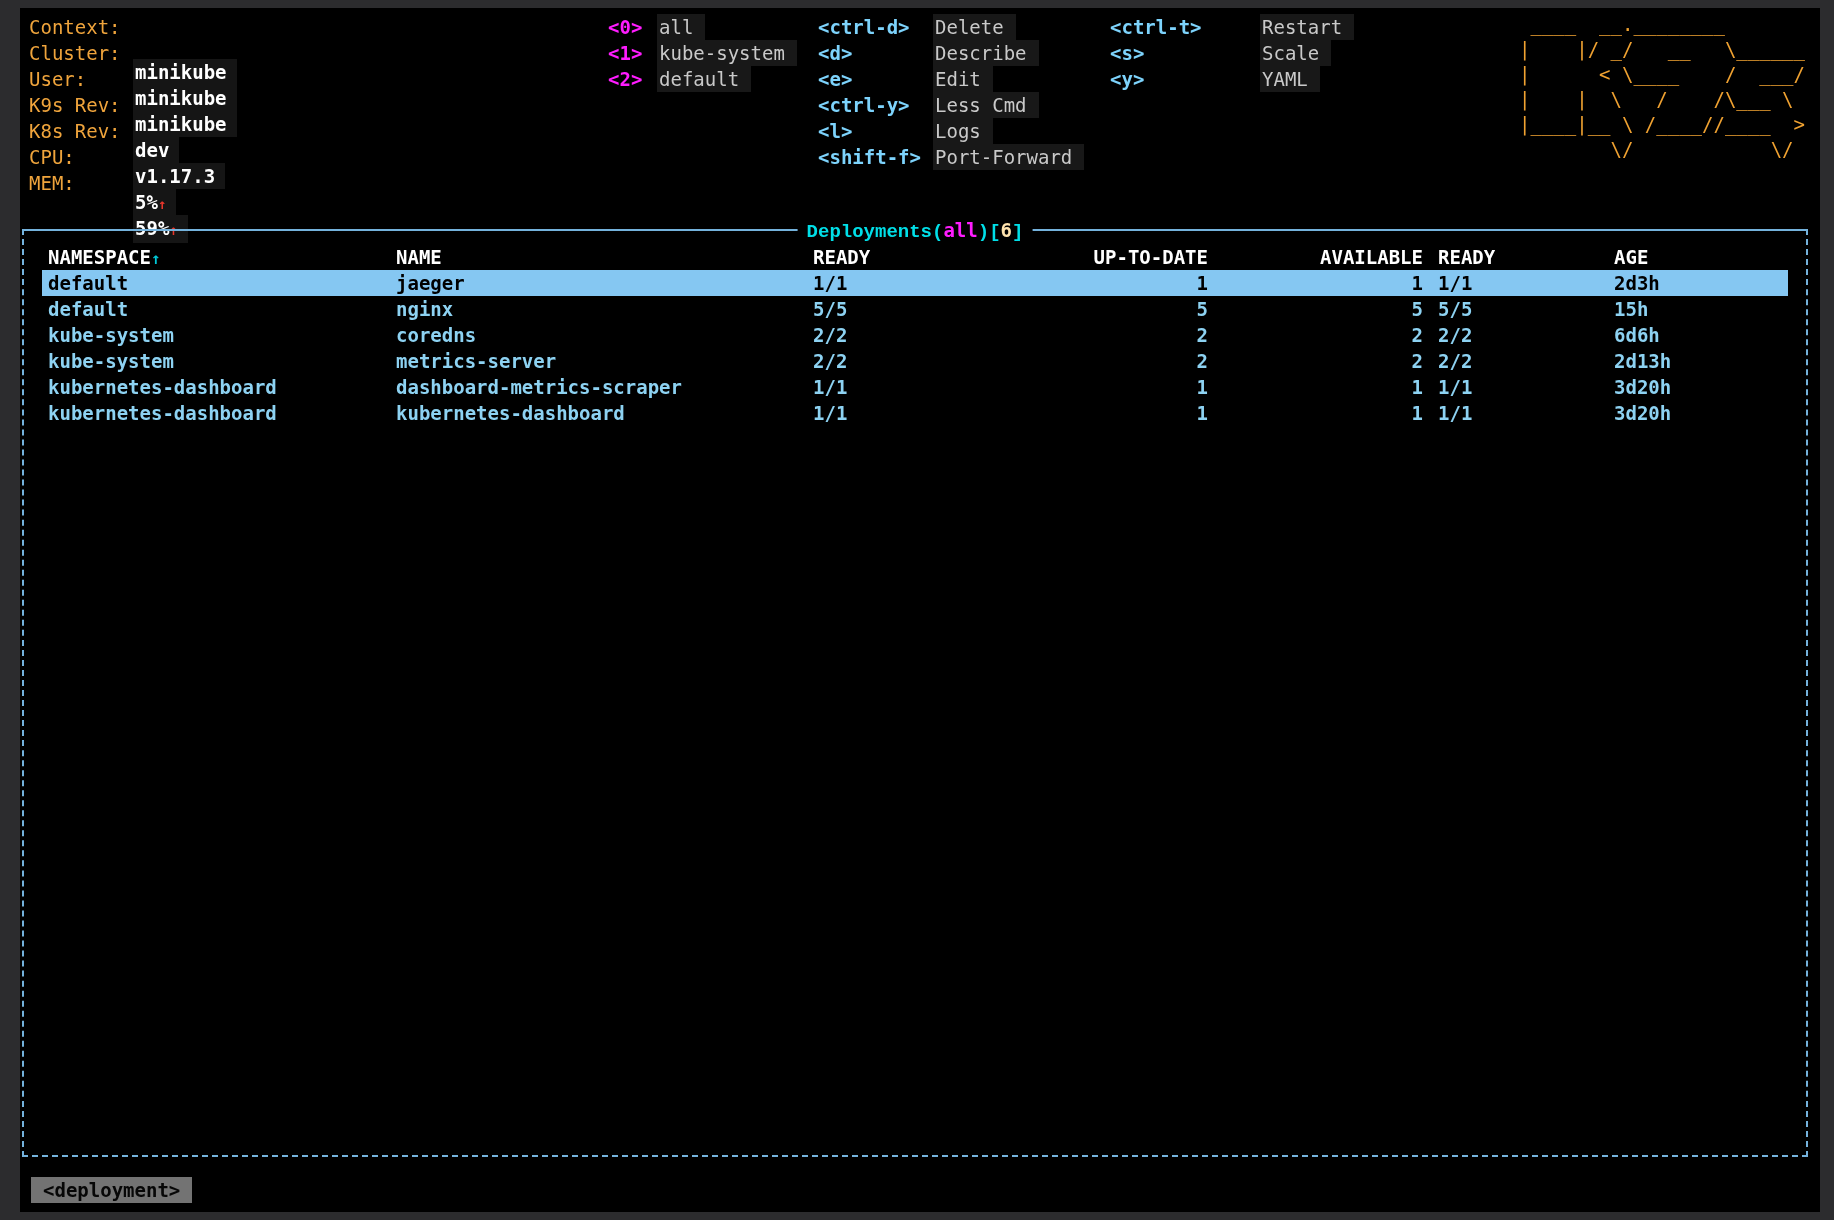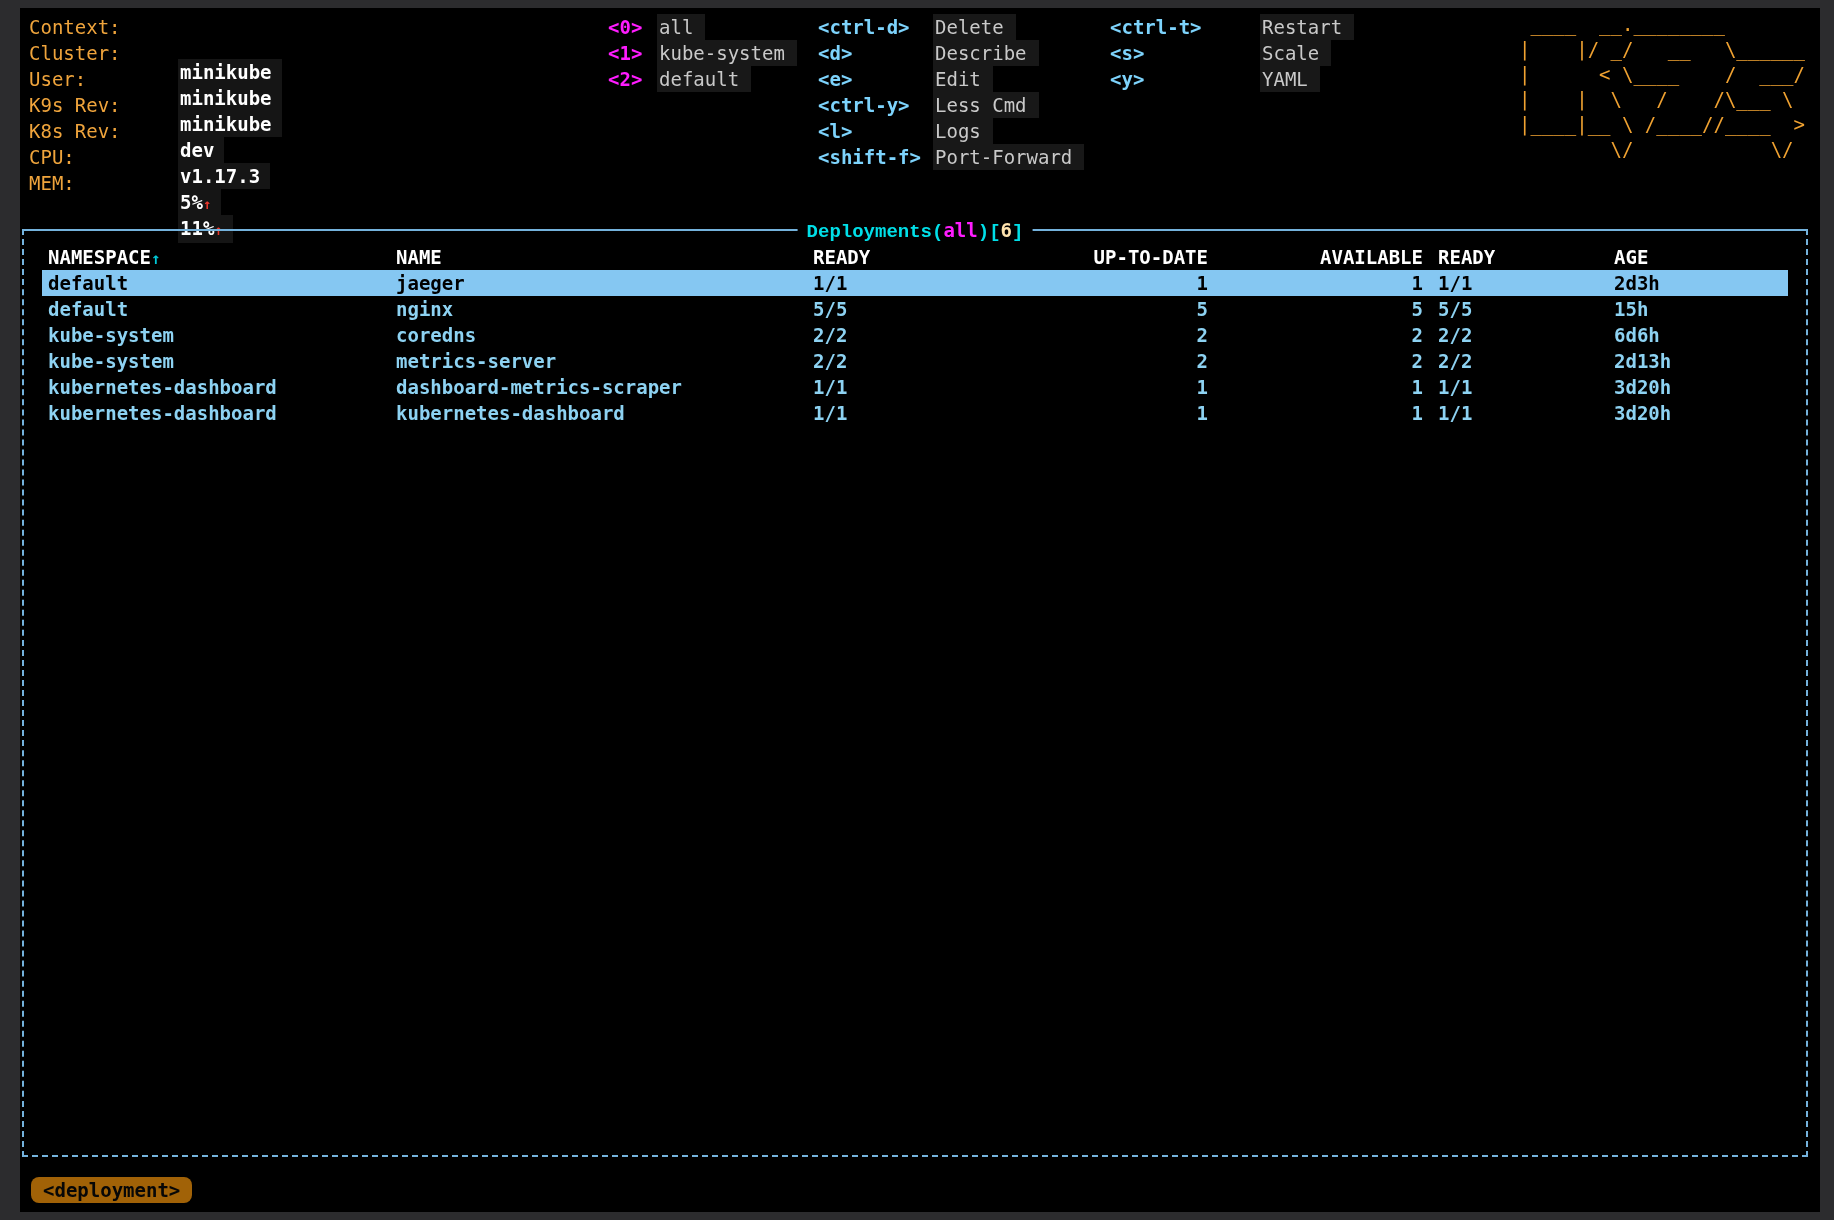--- a/index.html
+++ b/index.html
@@ -11,21 +11,21 @@
     overflow: hidden;
   }
   .terminal {
     position: absolute; left: 20px; top: 8px;
     width: 1800px; height: 1204px;
     background: #000;
   }
 
   
   .info { position: absolute; left: 9px; top: 6px; }
-  .info-row { display: grid; grid-template-columns: 104px auto; height: 26px; line-height: 26px; font-size: 19px; white-space: nowrap; gap: 45px; }
+  .info-row { display: grid; grid-template-columns: 104px auto; height: 26px; line-height: 26px; font-size: 19px; white-space: nowrap; }
   .info-label { color: #efa43c; }
   .info-value { color: #ffffff; font-weight: 700; background: #151515; justify-self: start; padding: 0 10px 0 2px; margin-top: 45px; }
   .up-arrow { color: #e8372c; font-size: 14px; font-weight: 700; }
 
   
   .menu { position: absolute; top: 6px; }
   .menu-row { height: 26px; line-height: 26px; font-size: 19px; display: grid; white-space: nowrap; }
   .menu-ns { left: 588px; }
   .menu-ns .menu-row { grid-template-columns: 49px auto; }
   .menu-a1 { left: 798px; }
@@ -77,23 +77,23 @@
   .sort { color: #00c9d8; font-size: 16px; }
   .c4, .c5 { text-align: right; }
   .c6 { padding-left: 15px; }
   .c7 { padding-left: 41px; }
   .sel { background: #85c7f2; color: #000; }
 
   
   .crumb {
     position: absolute; left: 11px; top: 1169px;
     height: 26px; line-height: 26px;
-    background: #a16207; color: #070707;
+    background: #737373; color: #070707;
     font-size: 19px; font-weight: 700;
-    padding: 0 12px; white-space: nowrap; border-radius: 8px;
+    padding: 0 12px; white-space: nowrap;
   }
 </style>
 </head>
 <body>
 
 <div class="terminal">
 
   <div class="info">
     <div class="info-row">
       <span class="info-label">Context:</span>
@@ -114,21 +114,21 @@
     <div class="info-row">
       <span class="info-label">K8s Rev:</span>
       <span class="info-value">v1.17.3</span>
     </div>
     <div class="info-row">
       <span class="info-label">CPU:</span>
       <span class="info-value"><span>5%</span><span class="up-arrow">↑</span></span>
     </div>
     <div class="info-row">
       <span class="info-label">MEM:</span>
-      <span class="info-value"><span>11%</span><span class="up-arrow">↑</span></span>
+      <span class="info-value"><span>59%</span><span class="up-arrow">↑</span></span>
     </div>
   </div>
 
   <div class="menu menu-ns">
     <div class="menu-row">
       <span class="key key-ns">&lt;0&gt;</span>
       <span class="mlabel">all</span>
     </div>
     <div class="menu-row">
       <span class="key key-ns">&lt;1&gt;</span>

